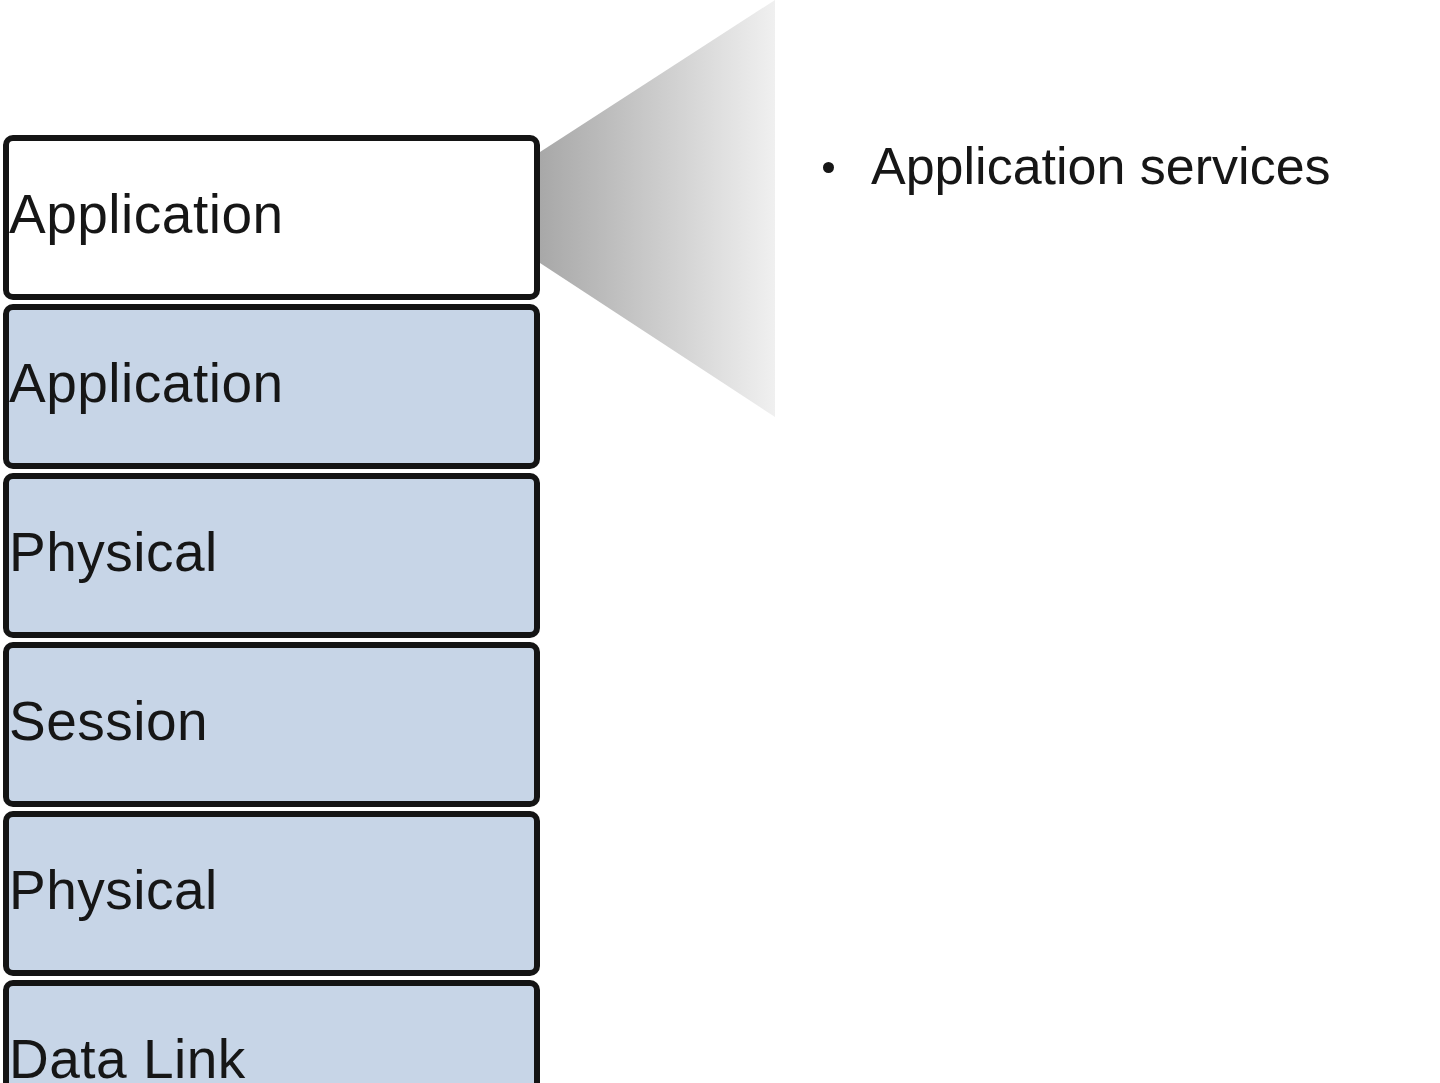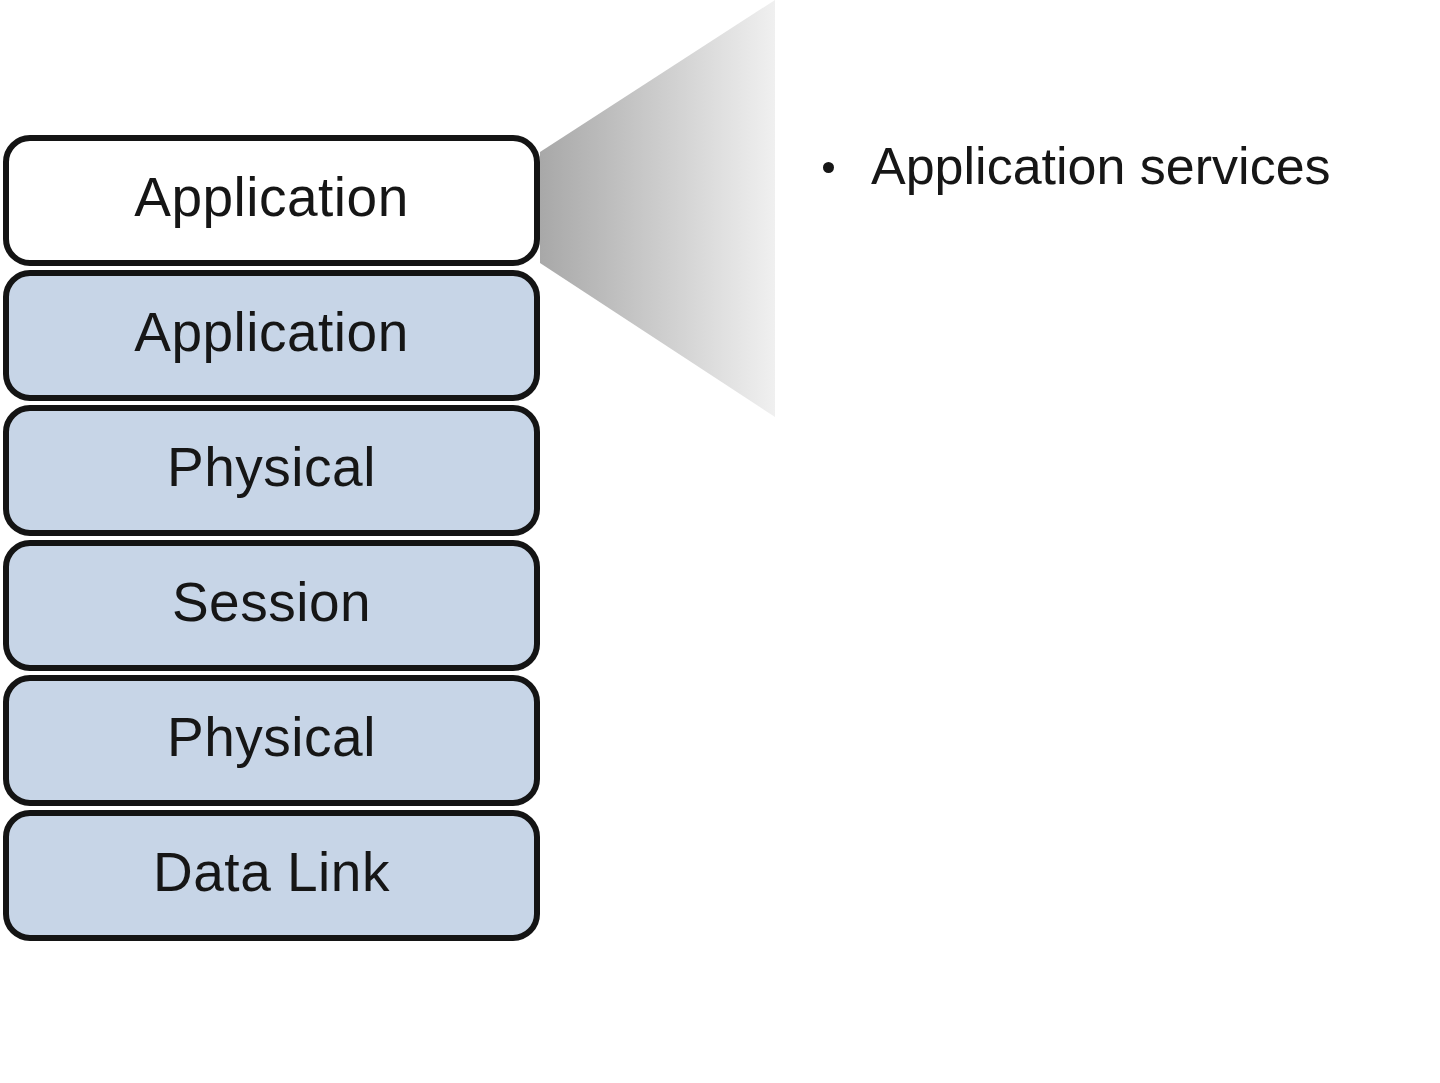--- a/index.html
+++ b/index.html
@@ -37,28 +37,27 @@
 
   
   .stack {
     position: absolute;
     left: 3px;
     top: 135px;
     width: 537px;
     z-index: 1;
   }
   .layer-box {
-    height: 131px;
+    height: 165px;
     margin-bottom: 4px;
     background: var(--layer-fill);
     border: 6px solid var(--border-color);
-    border-radius: 27px;
+    border-radius: 10px;
     display: flex;
     align-items: center;
-    justify-content: center;
   }
   .layer-box:last-child { margin-bottom: 0; }
   .layer-box.highlight { background: var(--highlight-fill); }
   .layer-label {
     font-size: 55px;
     line-height: 1;
     color: var(--text-color);
     letter-spacing: 0.5px;
     padding-bottom: 6px;
   }

